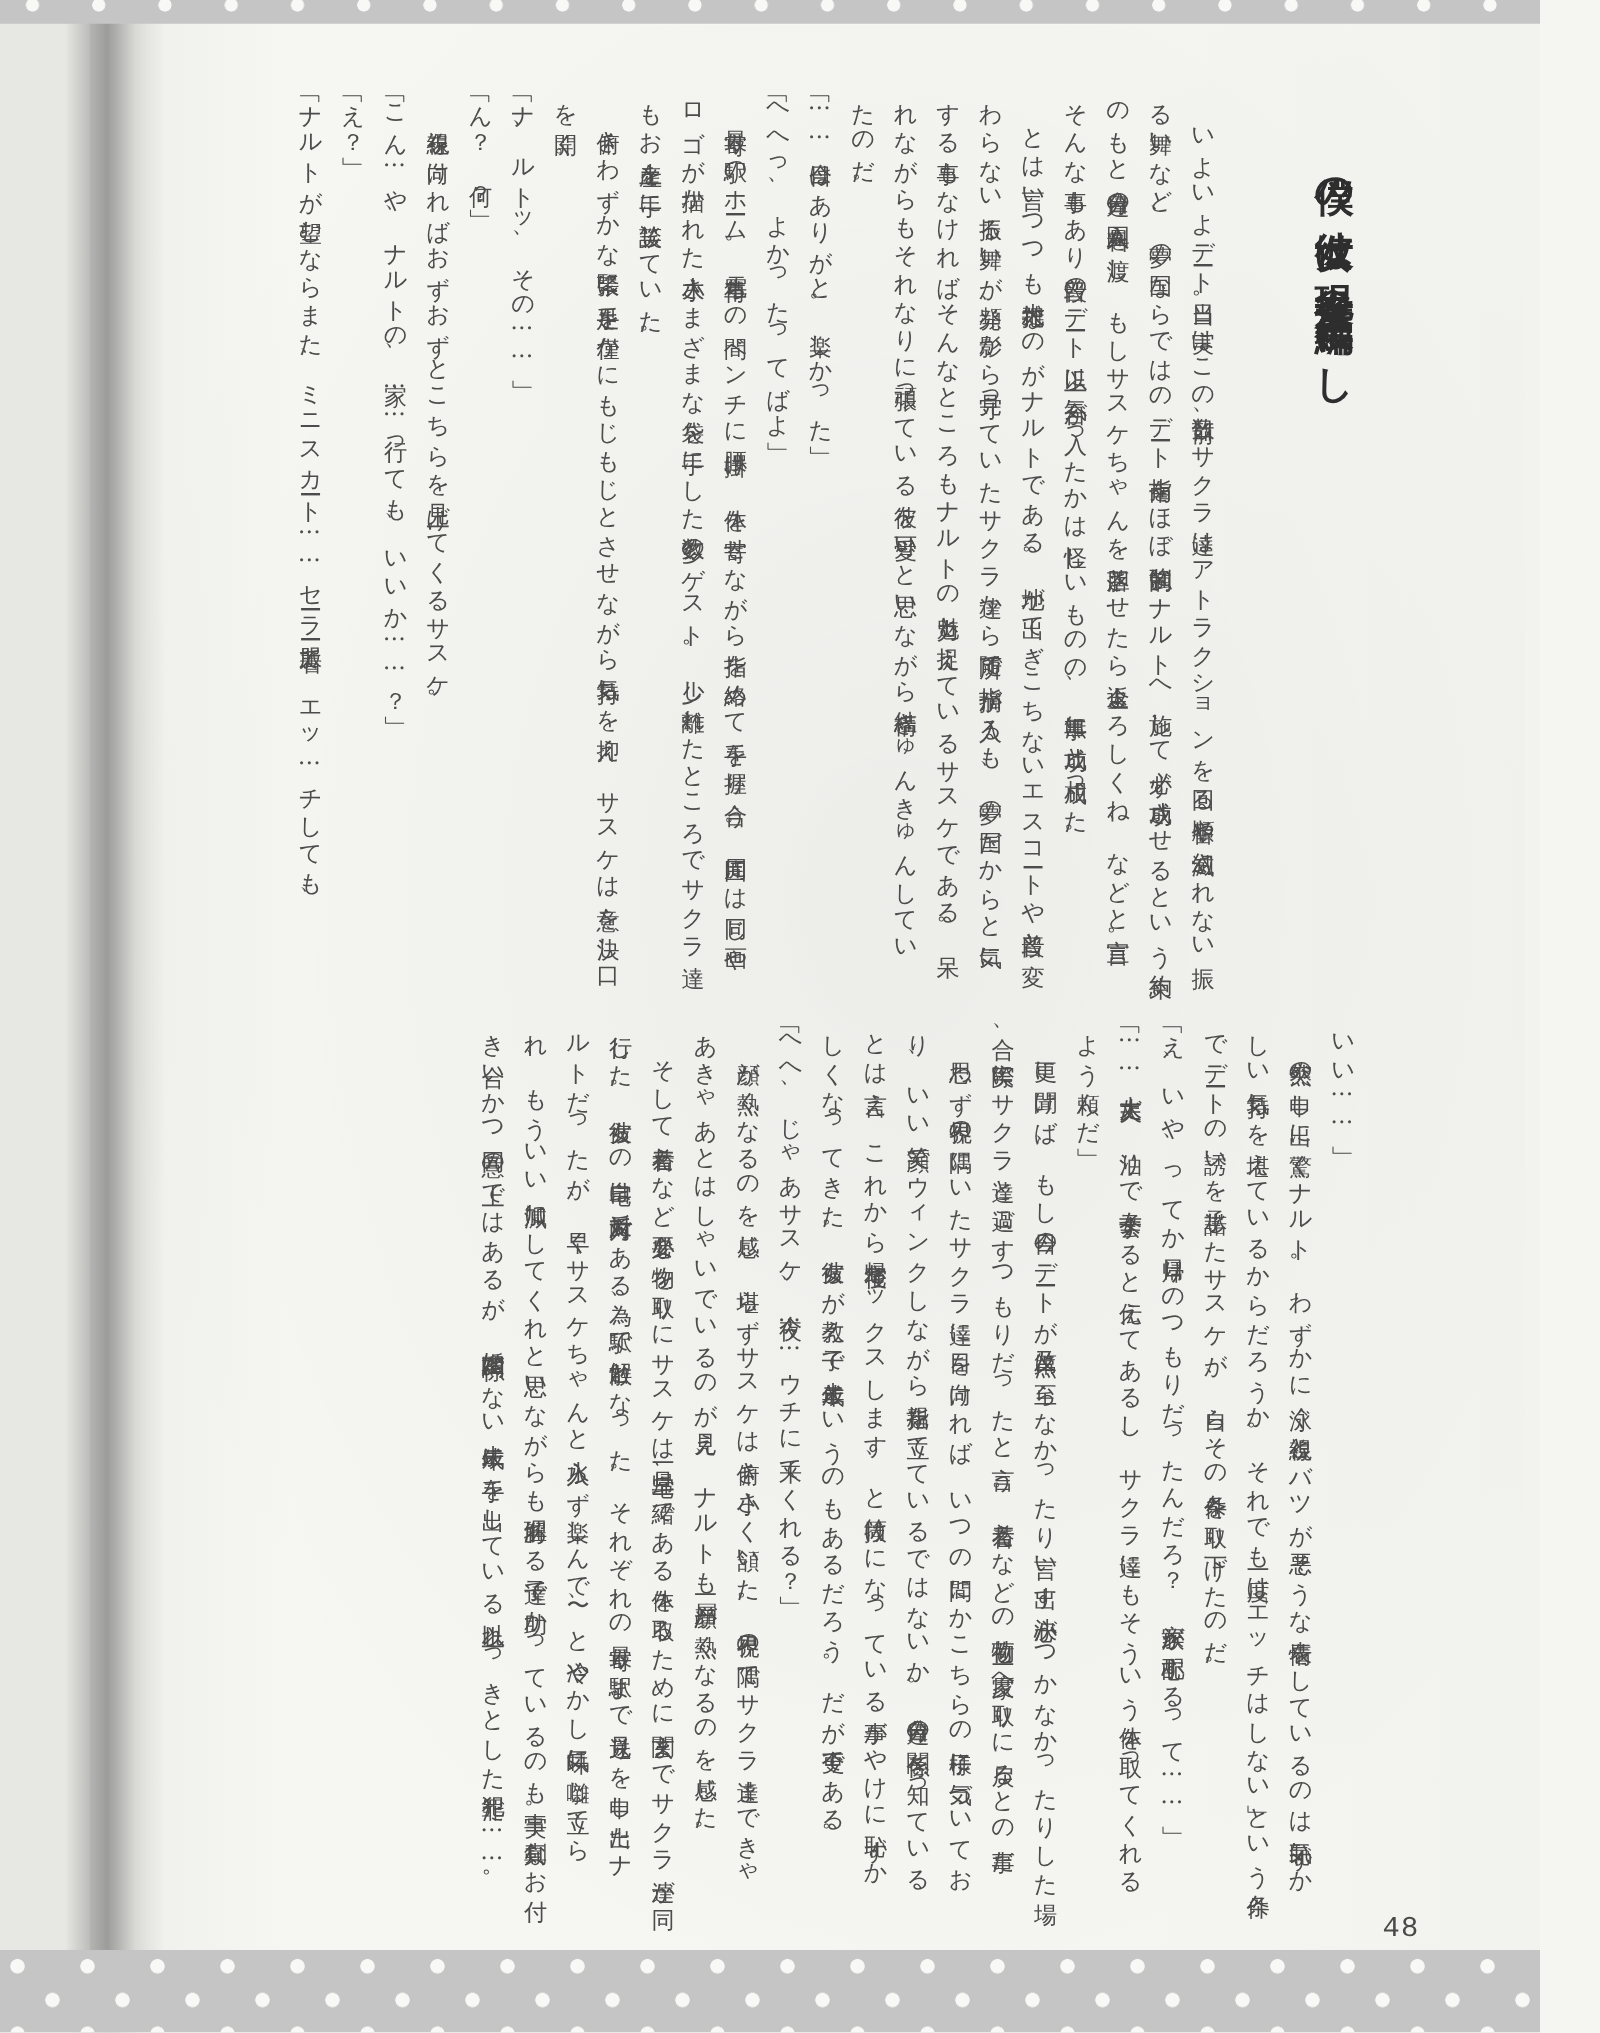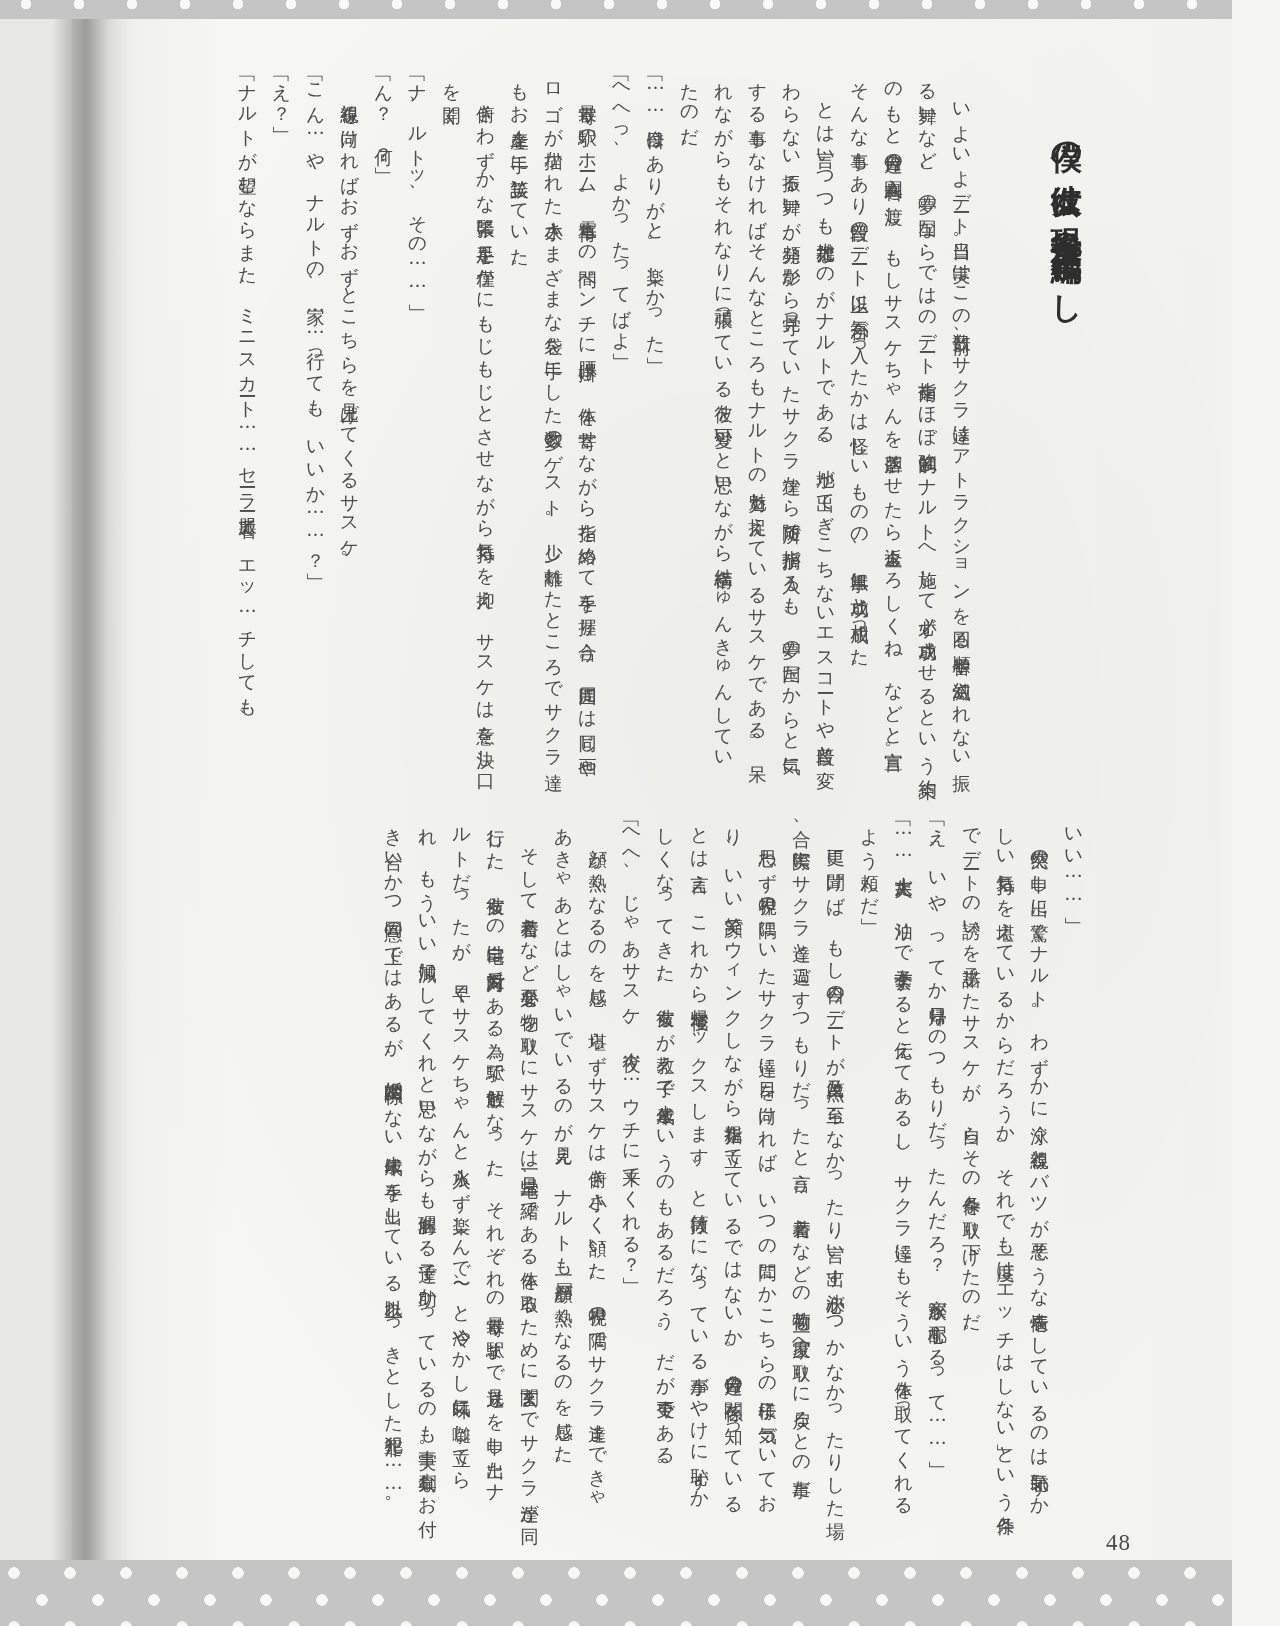--- a/index.html
+++ b/index.html
@@ -71,21 +71,21 @@
   }
   .block p{margin:0;padding:0;}
   .block-top{
     position:absolute;left:158px;top:70px;width:820px;height:700px;
   }
   .block-bottom{
     position:absolute;left:158px;top:815px;width:932px;height:700px;
   }
   .page-number{
     position:absolute;left:1106px;top:1530px;
-    font-family:Liberation Serif, serif;
+    font-family:Liberation Mono, monospace;
     font-size:23px;color:#4a4a4a;letter-spacing:1px;
   }
 </style>
 </head>
 <body>
 
 <div class="facing-page"></div>
 <div class="page"></div>
 <div class="scan-shade"></div>
 

